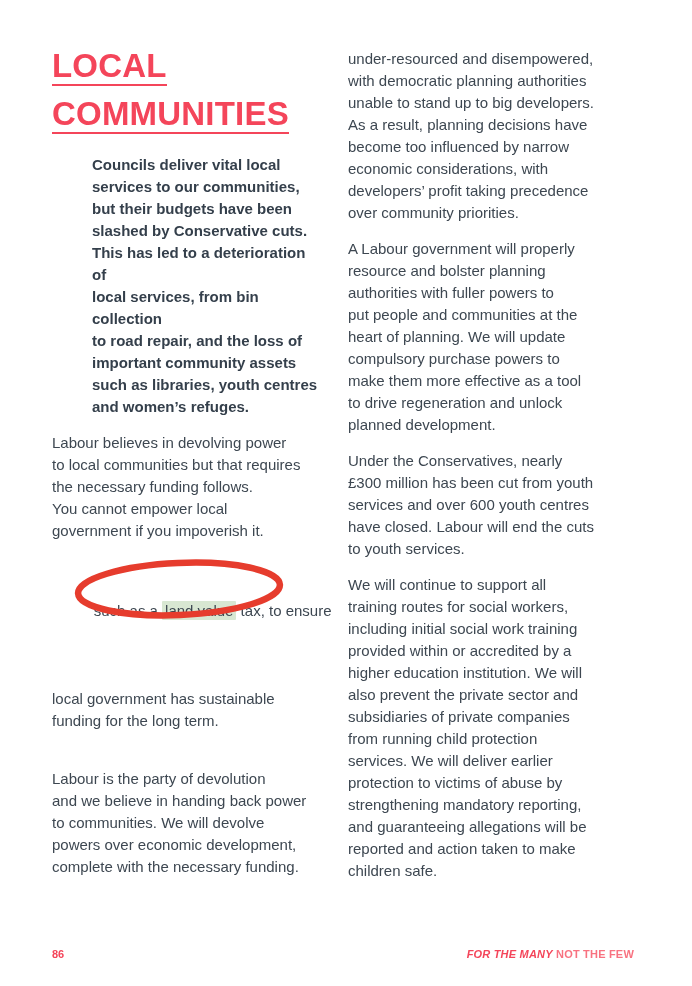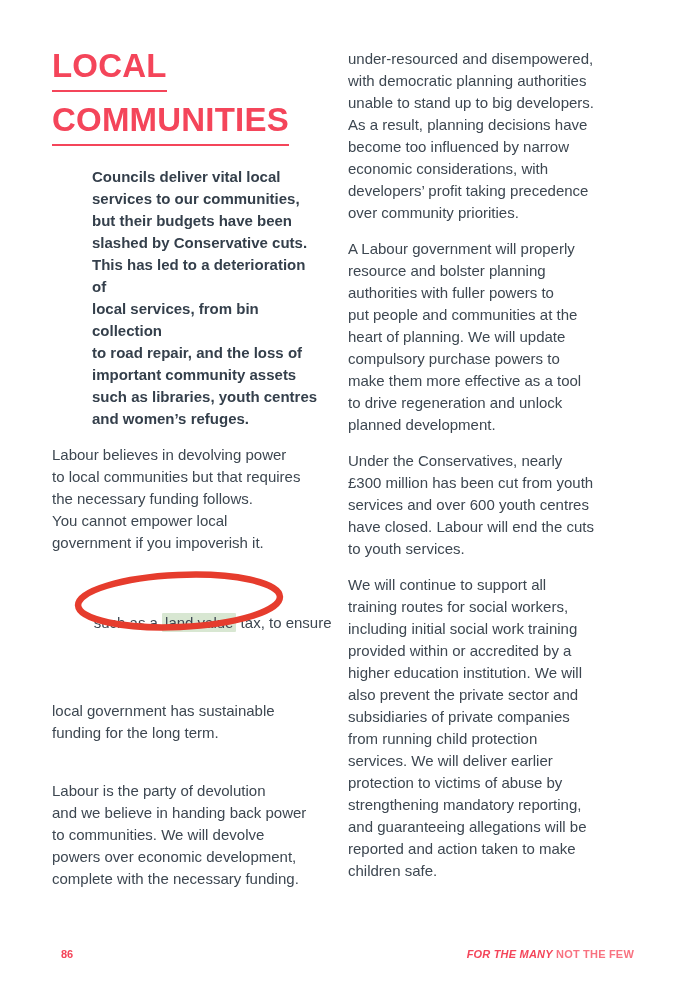--- a/index.html
+++ b/index.html
@@ -17,21 +17,21 @@
   }
   .col-left  { width:270px; flex:0 0 270px; }
   .col-right { width:288px; flex:0 0 288px; padding-top:2px; }
 
   .title { margin:2px 0 20px 0; }
   .title-line {
     display:table;
     font-size:33px; font-weight:bold; line-height:36px;
     color:#f4455a;
     border-bottom:2px solid #f4455a;
-    padding-bottom:6px; margin-bottom:10px;
+    margin-bottom:10px;
     letter-spacing:0.2px;
   }
   .title-line:last-child { margin-bottom:12px; }
 
   .para {
     font-size:15px; line-height:22px;
     color:#3d4751;
     margin:0 0 14px 0;
     white-space:pre-line;
   }
@@ -45,21 +45,21 @@
     border-radius:1px;
   }
   .ellipse-annotation {
     position:absolute;
     left:20px; top:-21px;
     width:214px; height:64px;
     pointer-events:none;
   }
 
   .footer {
-    position:absolute; left:61px; right:58px; top:948px;
+    position:absolute; left:52px; right:58px; top:948px;
     display:flex; justify-content:space-between; align-items:baseline;
     font-size:11px;
   }
   .page-num { color:#f4455a; font-weight:bold; }
   .footer-right { color:#f4455a; letter-spacing:0.2px; }
   .footer-right .bold  { font-weight:bold; color:#f4455a;font-style:italic; }
   .footer-right .light { font-weight:bold; color:#f87280; }
 </style>
 </head>
 <body>

